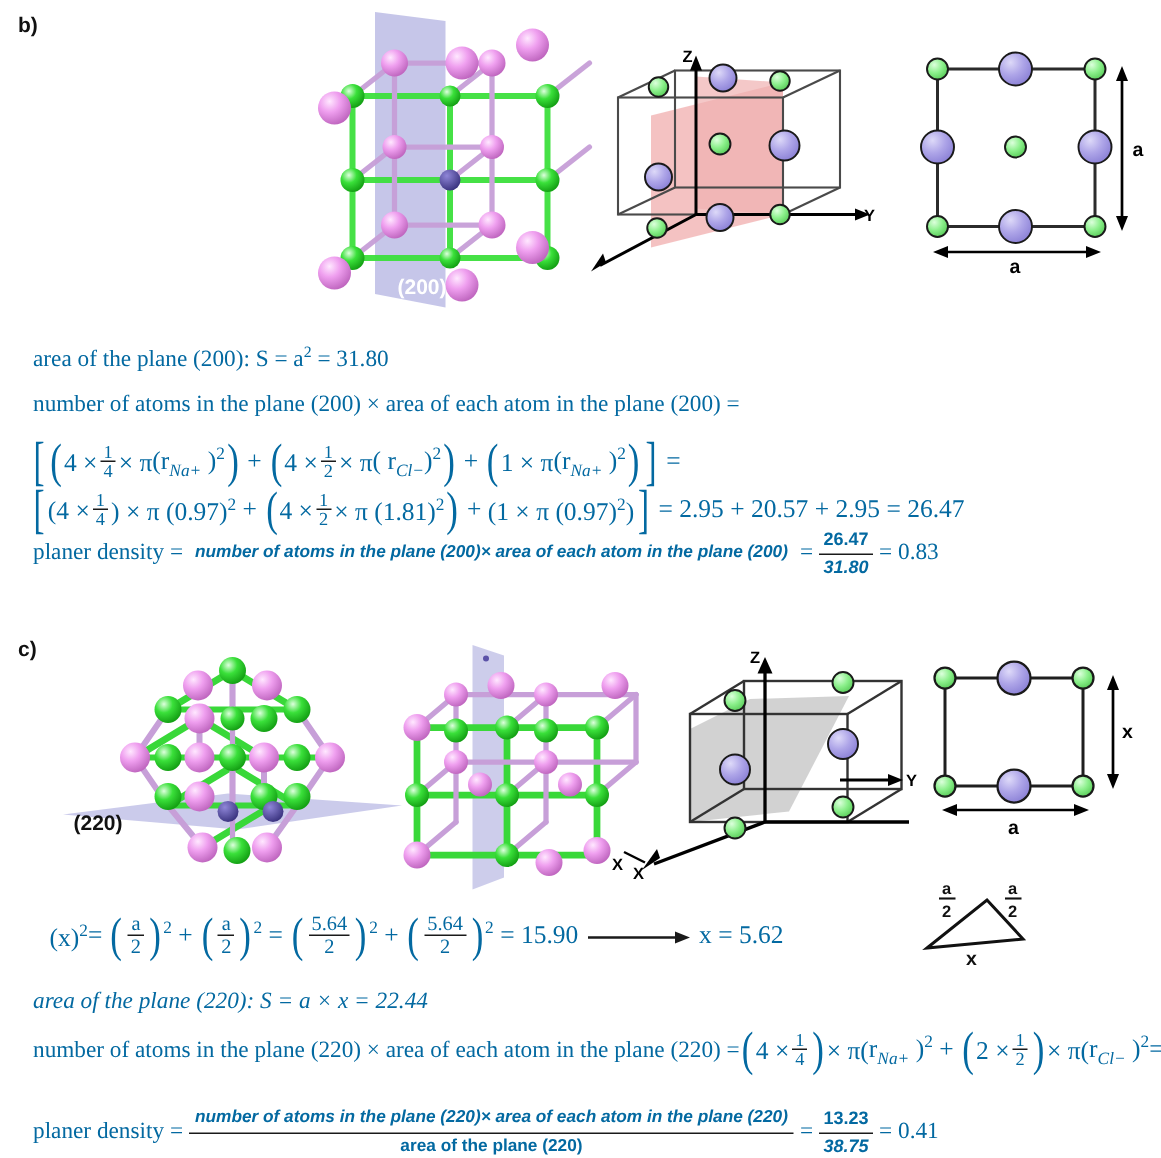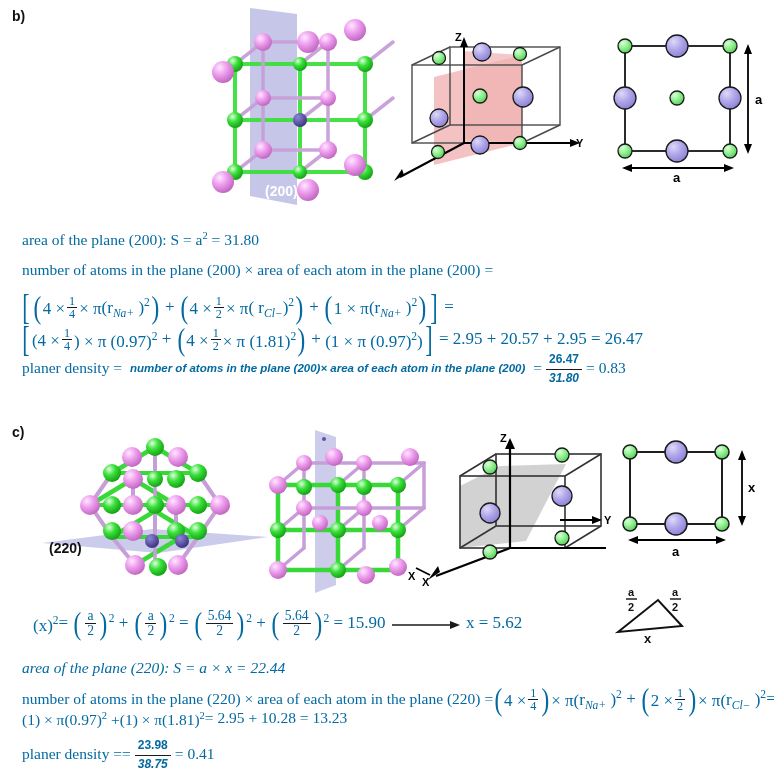--- a/index.html
+++ b/index.html
@@ -560,21 +560,18 @@
           <polygon points="70,5 60,1 60,9" fill="#1a1a1a"></polygon>
         </svg></span> <span>x = 5.62</span>
   </div>
 
   <div class="mathline" style="left:22px; top:659px;font-style:italic;">area of the plane (220): S = a × x  = 22.44</div>
 
   <div class="mathline big" style="left:22px; top:682px;">
     <span style="font-size:15.5px;">number of atoms in the plane (220) × area of each atom in the plane (220) =</span><span class="bigparen">(</span><span class="grp">4 ×</span><span class="frac"><span class="num">1</span><span class="den">4</span></span><span class="bigparen">)</span><span class="grp">× π(</span><span class="grp"><span>r</span><span class="sub">Na+</span> )<span class="sup">2</span></span> <span>+</span> <span class="bigparen">(</span><span class="grp">2 ×</span><span class="frac"><span class="num">1</span><span class="den">2</span></span><span class="bigparen">)</span><span class="grp">× π(</span><span class="grp"><span>r</span><span class="sub">Cl−</span> )<span class="sup">2</span></span><span>=</span>
   </div>
 
-  <div class="mathline" style="left:22px; top:709px;">
-    <span class="grp"><span>(1) × π(0.97)</span><span class="sup">2</span></span> <span class="grp"><span>+(1) × π(1.81)</span><span class="sup">2</span></span><span>= 2.95 + 10.28 = 13.23</span>
-  </div>
 
   <div class="mathline" style="left:22px; top:738px;">
-    <span>planer density =</span><span>=</span><span class="numfrac"><span class="num">23.98</span><span class="den">38.75</span></span><span>=</span> <span>0.41</span>
+    <span>planer density =</span><span class="densfrac"><span class="num">number of atoms in the plane (220)× area of each atom in the plane (220)</span><span class="den">area of the plane (220)</span></span><span>=</span><span class="numfrac"><span class="num">13.23</span><span class="den">38.75</span></span><span>=</span> <span>0.41</span>
   </div>
 
 </div>
 
 </body></html>

